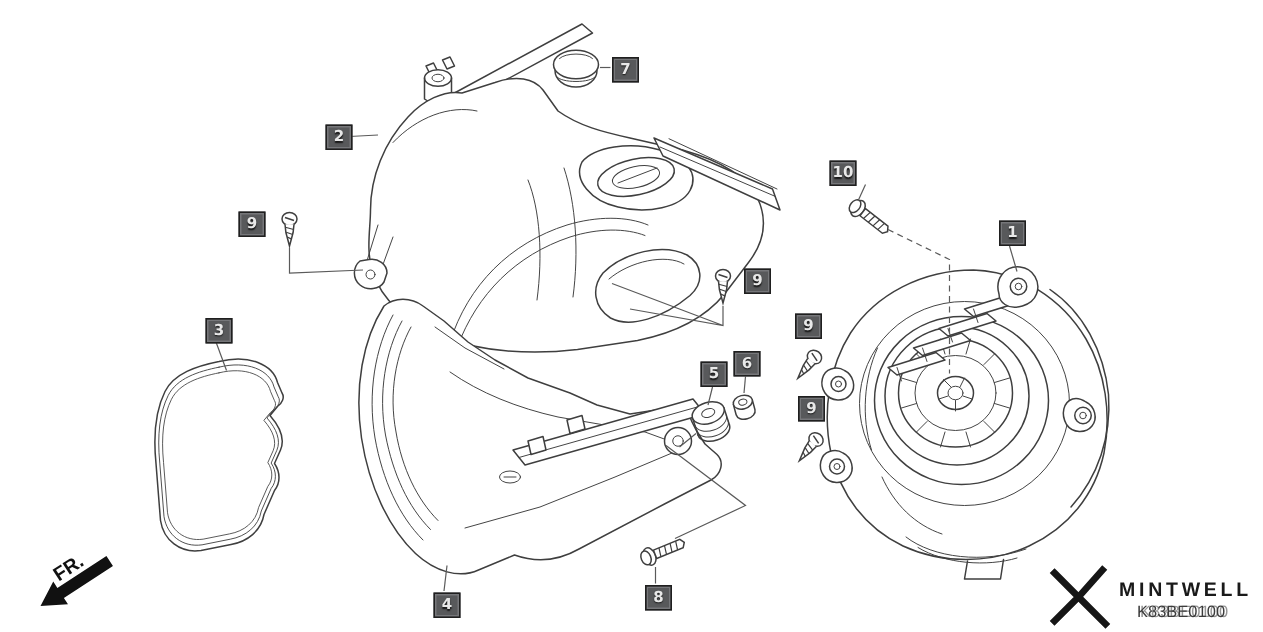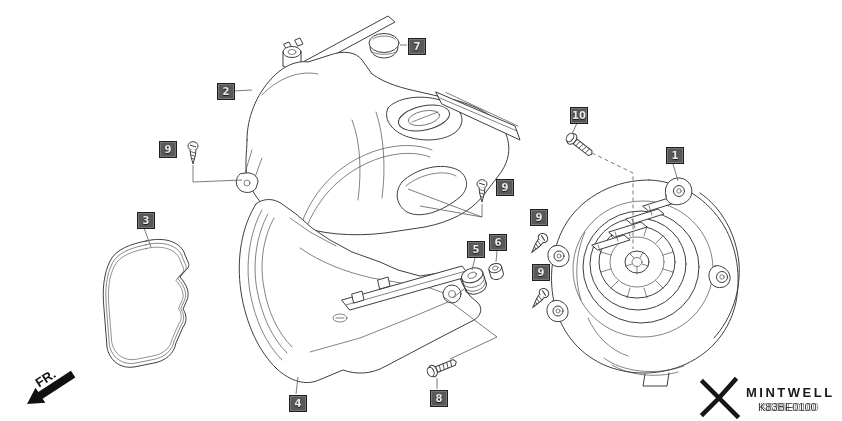--- a/index.html
+++ b/index.html
@@ -216,15 +216,15 @@
 <div class="callout" style="left:137px;top:212px">3</div>
 <div class="callout" style="left:289px;top:395px">4</div>
 <div class="callout" style="left:467px;top:241px">5</div>
 <div class="callout" style="left:489px;top:234px">6</div>
 <div class="callout" style="left:408px;top:38px">7</div>
 <div class="callout" style="left:430px;top:390px">8</div>
 <div class="callout" style="left:159px;top:141px">9</div>
 <div class="callout" style="left:496px;top:179px">9</div>
 <div class="callout" style="left:530px;top:209px">9</div>
 <div class="callout" style="left:532px;top:264px">9</div>
-<div class="callout" style="left:570px;top:107px">10</div>
+<div class="callout" style="left:553px;top:107px">10</div>
 
 </div>
 
 </body></html>

